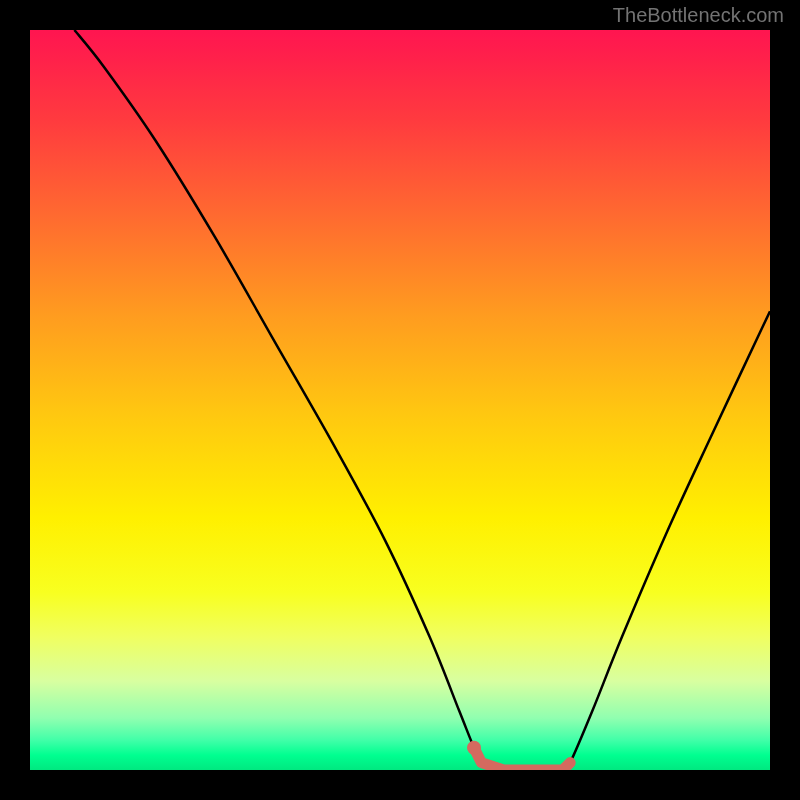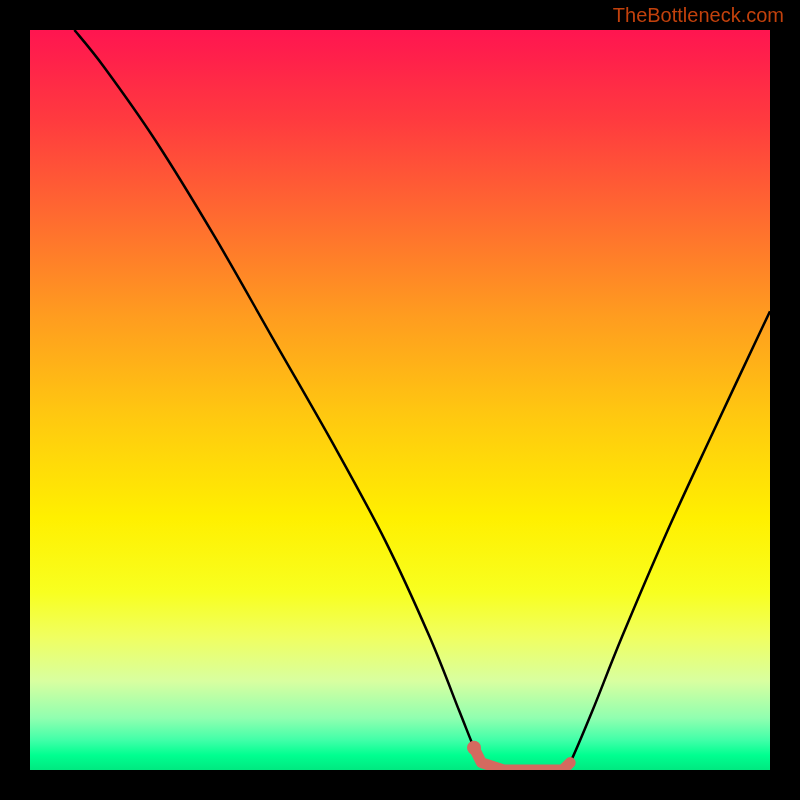--- a/index.html
+++ b/index.html
@@ -8,21 +8,21 @@
     width: 800px;
     height: 800px;
     background: #000;
     position: relative;
     font-family: Arial, sans-serif;
   }
   .watermark {
     position: absolute;
     top: 4px;
     right: 16px;
-    color: #c2410c;
+    color: #737373;
     font-size: 20px;
     font-weight: 500;
     z-index: 10;
   }
   .plot-area {
     position: absolute;
     left: 30px;
     top: 30px;
     width: 740px;
     height: 740px;

